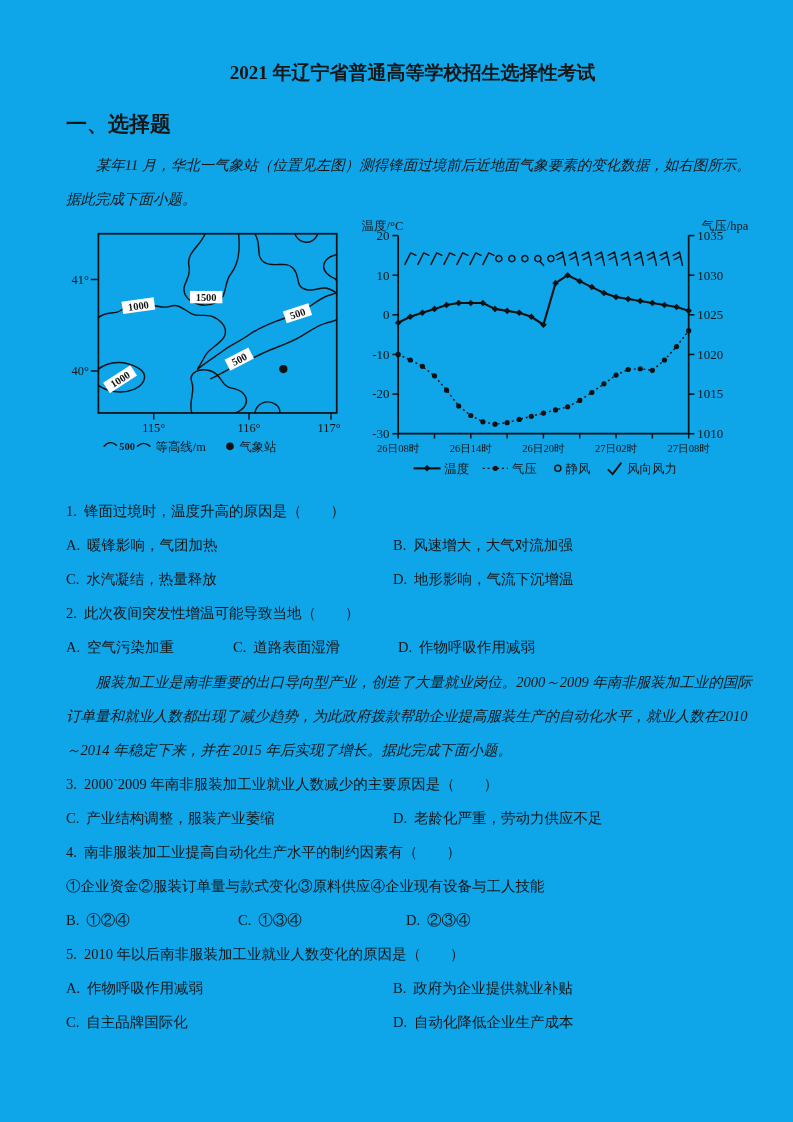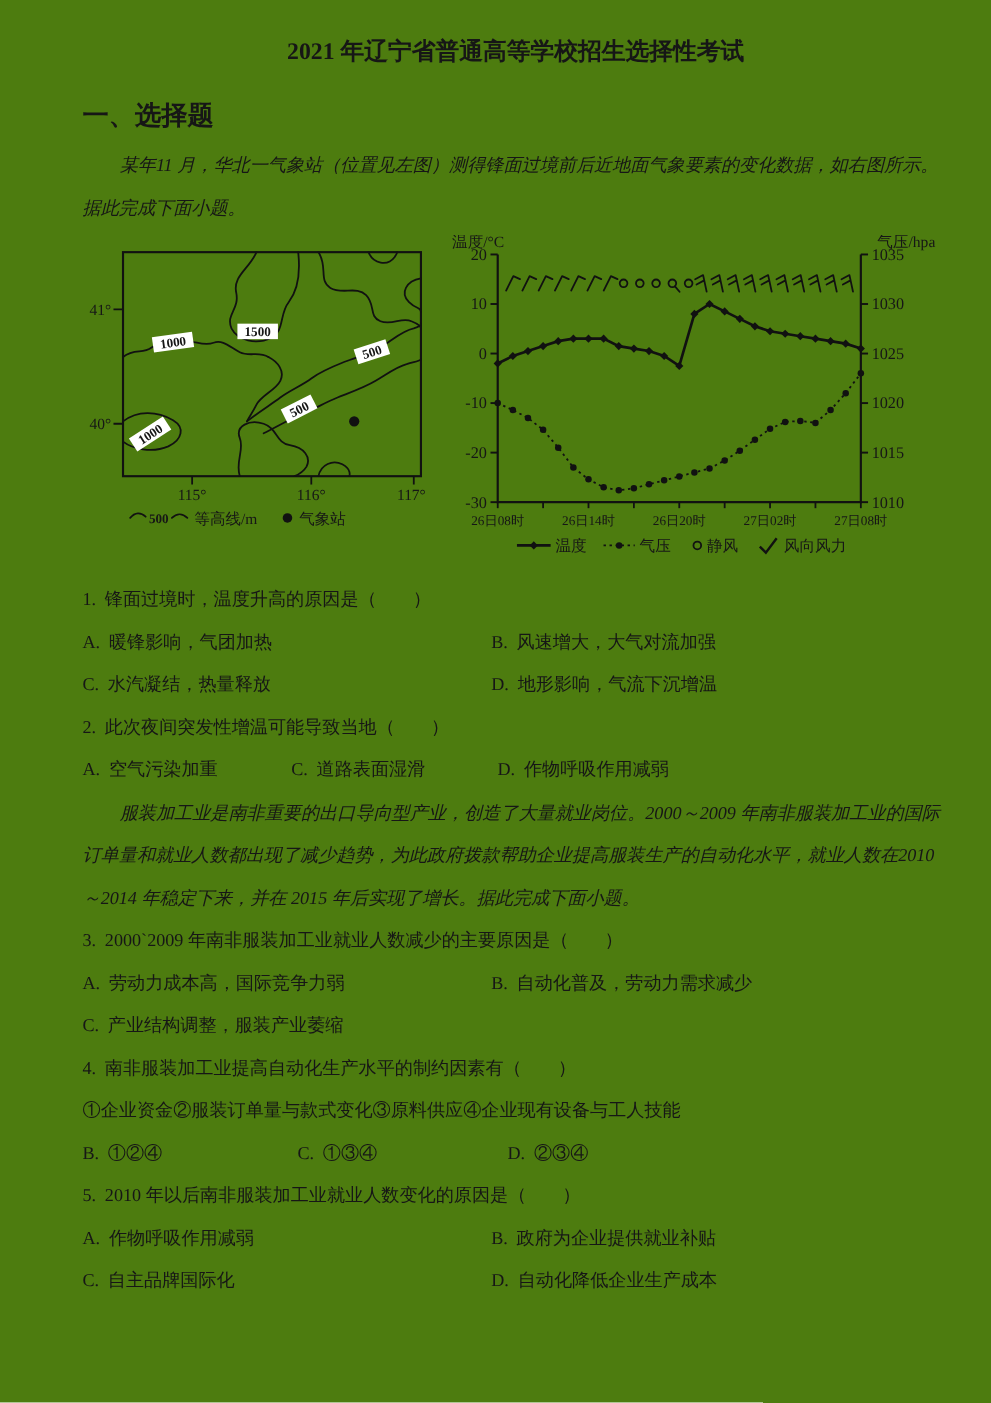--- a/index.html
+++ b/index.html
@@ -1,19 +1,19 @@
 <!DOCTYPE html>
 <html lang="zh"><head>
 <meta charset="utf-8">
 <style>
   html,body { margin:0; padding:0; background:#fff; }
   .page {
     position:relative; width:793px; height:1122px; box-sizing:border-box;
-    background:#4d7c0f; color:#161616;
-    padding:28px 34px 0 66px;
+    background:#0ea5e9; color:#161616;
+    padding:60px 34px 0 66px;
     font-family:"Liberation Serif","DejaVu Serif",serif;
     font-size:14.5px;
     overflow:hidden;
   }
   .title { font-size:19px; font-weight:700; text-align:center; margin:0 0 16px 0; }
   .sec-heading { font-size:21px; font-weight:700; margin:0 0 2px 0; line-height:2.1; }
   .passage { margin:0; line-height:2.35; text-indent:2.05em; font-style:italic; }
   .figures { display:flex; align-items:flex-start; margin:4px 0 8px 0; }
   .map-wrap { margin-top:6px; }
   .qblock { line-height:2.35; }
@@ -306,25 +306,22 @@
     </div>
   </div>
 
   <p class="passage">服装加工业是南非重要的出口导向型产业，创造了大量就业岗位。2000～2009 年南非服装加工业的国际订单量和就业人数都出现了减少趋势，为此政府拨款帮助企业提高服装生产的自动化水平，就业人数在2010～2014 年稳定下来，并在 2015 年后实现了增长。据此完成下面小题。</p>
 
   <div class="qblock">
     <div class="qline">
       <span>3.</span><span>2000`2009 年南非服装加工业就业人数减少的主要原因是（　　）</span>
     </div>
     <div class="opts2">
-      <div class="opt"><span class="opt-label">A.</span><span>劳动力成本高，国际竞争力弱</span></div>
-      <div class="opt"><span class="opt-label">B.</span><span>自动化普及，劳动力需求减少</span></div>
-    </div>
-    <div class="opts2">
       <div class="opt"><span class="opt-label">C.</span><span>产业结构调整，服装产业萎缩</span></div>
+      <div class="opt"><span class="opt-label">D.</span><span>老龄化严重，劳动力供应不足</span></div>
     </div>
   </div>
 
   <div class="qblock">
     <div class="qline">
       <span>4.</span><span>南非服装加工业提高自动化生产水平的制约因素有（　　）</span>
     </div>
     <div>①企业资金②服装订单量与款式变化③原料供应④企业现有设备与工人技能</div>
     <div class="opts4w">
       <div class="opt"><span class="opt-label">B.</span><span>①②④</span></div>

